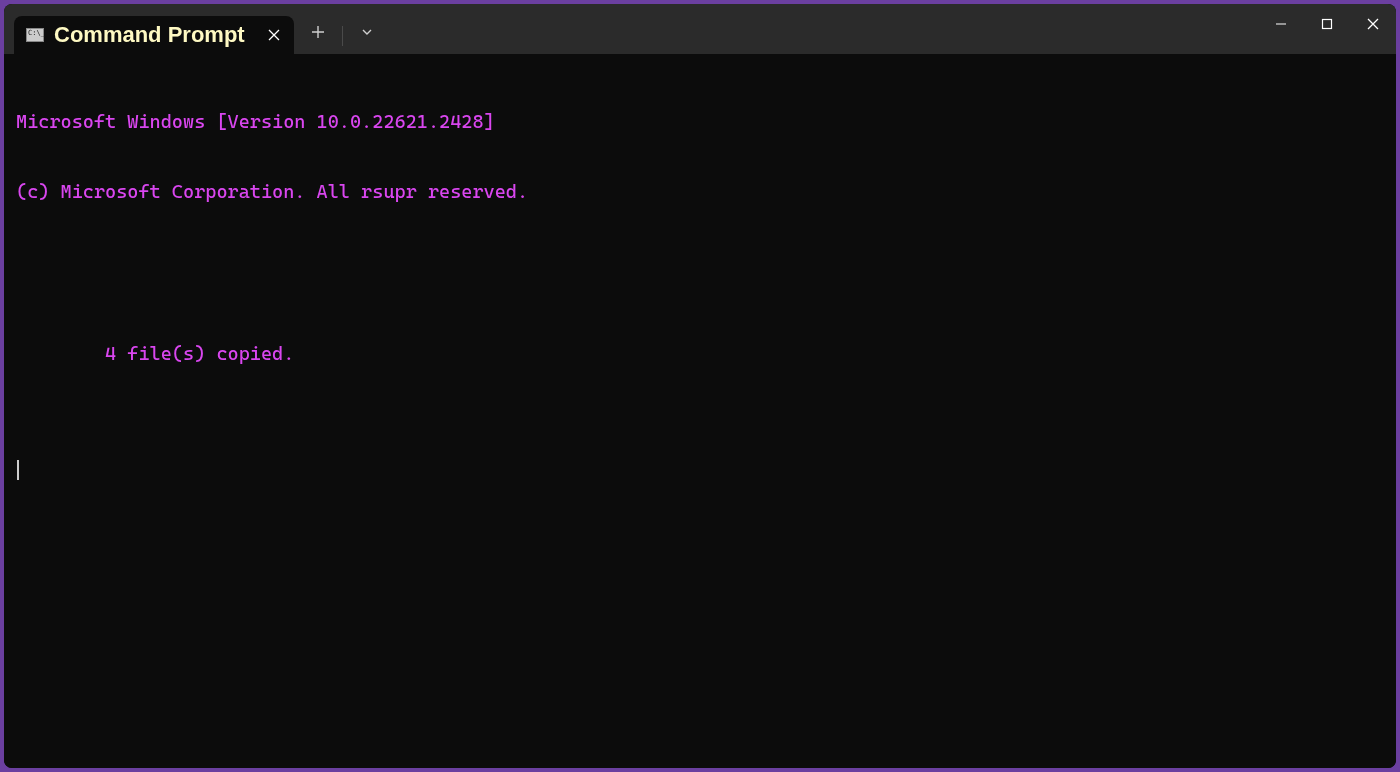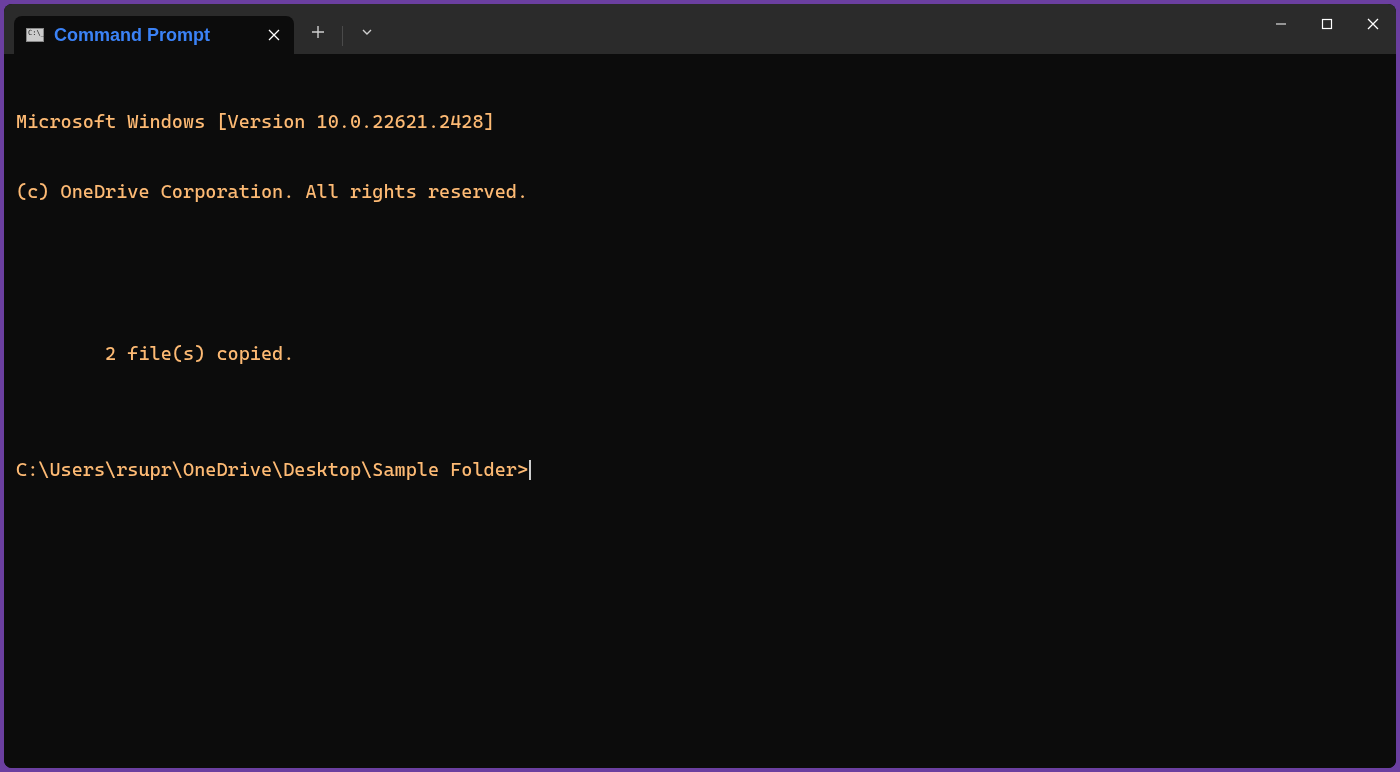--- a/index.html
+++ b/index.html
@@ -65,22 +65,22 @@
       content: "C:\\_";
       position: absolute;
       font-size: 7px;
       color: #222;
       top: 1px;
       left: 1px;
       font-family: Consolas, monospace;
       line-height: 1;
     }
     .tab-title {
-      color: #3b82f6;
-      font-size: 18px;
+      color: #fef9c3;
+      font-size: 22px;
       font-weight: 600;
       flex: 1;
       white-space: nowrap;
     }
     .tab-close {
       width: 28px;
       height: 28px;
       display: flex;
       align-items: center;
       justify-content: center;
@@ -129,21 +129,21 @@
       color: #ffffff;
       cursor: pointer;
     }
     .terminal-body {
       flex: 1;
       background: #0c0c0c;
       padding: 10px 12px;
       font-family: Consolas, "Cascadia Mono", "Courier New", monospace;
       font-size: 19px;
       line-height: 1.22;
-      color: #fdba74;
+      color: #d946ef;
       white-space: pre;
       overflow: hidden;
       position: relative;
     }
     .term-line {
       white-space: pre;
     }
     .cursor {
       display: inline-block;
       width: 2px;
@@ -197,20 +197,20 @@
       <div class="wc-btn close">
         <svg width="12" height="12" viewBox="0 0 12 12">
             <path d="M1 1 L11 11 M11 1 L1 11" stroke="#ffffff" stroke-width="1.3" fill="none"></path>
           </svg>
       </div>
     </div>
   </div>
 
   <div class="terminal-body">
     <div class="term-line">Microsoft Windows [Version 10.0.22621.2428]</div>
-    <div class="term-line">(c) OneDrive Corporation. All rights reserved.</div>
+    <div class="term-line">(c) Microsoft Corporation. All rsupr reserved.</div>
     <div class="term-line"></div>
     <div class="term-line"></div>
-    <div class="term-line">        2 file(s) copied.</div>
+    <div class="term-line">        4 file(s) copied.</div>
     <div class="term-line"></div>
-    <div class="term-line"><span>C:\Users\rsupr\OneDrive\Desktop\Sample Folder&gt;</span><span class="cursor"></span></div>
+    <div class="term-line"><span class="cursor"></span></div>
   </div>
 </div>
 
 </body></html>

